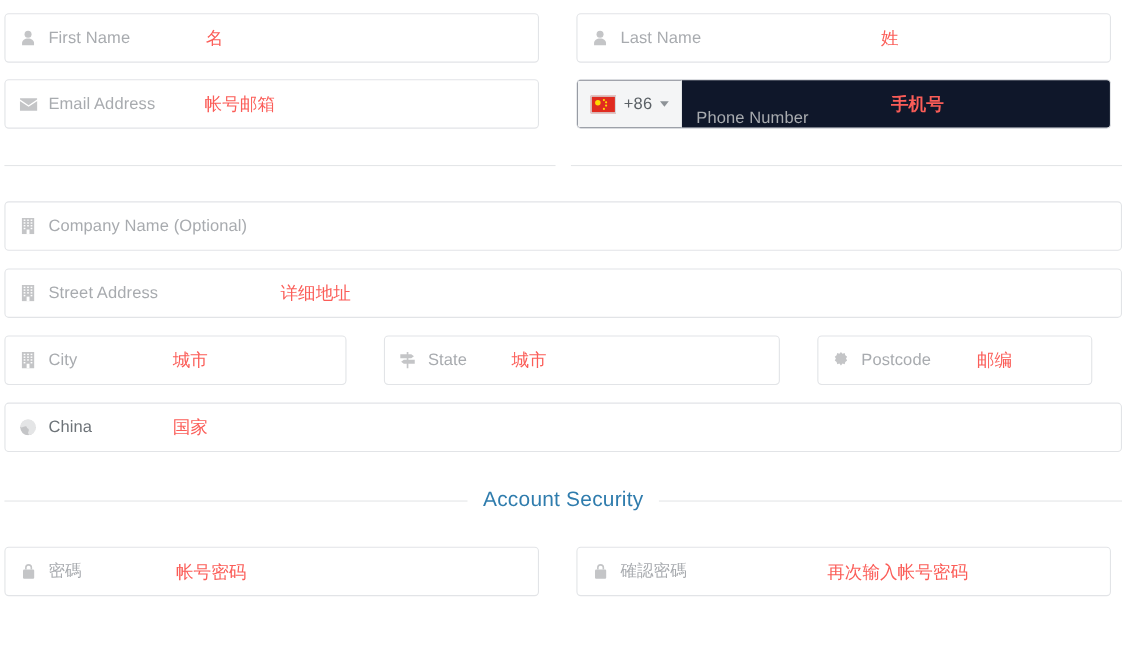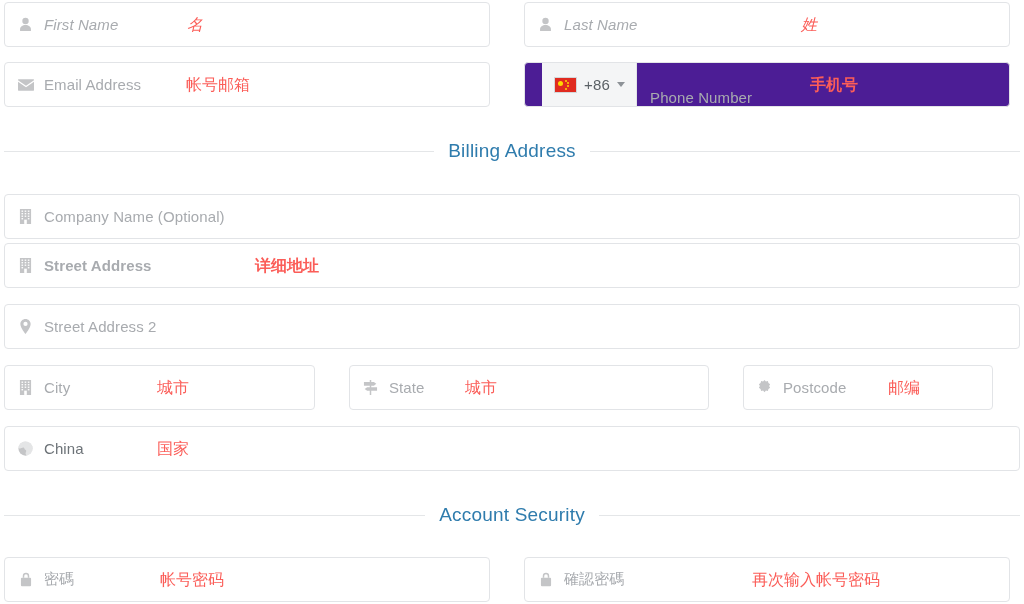--- a/index.html
+++ b/index.html
@@ -92,24 +92,23 @@
     white-space: nowrap;
   }
 
   
   .phone-group {
     position: relative;
     display: flex;
     height: 45px;
     border: 1px solid #e2e4e7;
     border-radius: 4px;
-    background: #4c1d95;
+    background: #0f172a;
     overflow: hidden;
     width: 100%;
-    padding-left: 17px;
   }
   .cc-select {
     flex: 0 0 auto;
     display: flex;
     align-items: center;
     gap: 7px;
     padding: 0 11px 0 12px;
     background: #f4f5f6;
     border-right: 1px solid #e2e4e7;
     cursor: pointer;
@@ -160,21 +159,21 @@
   .w-city  { width: 311px; }
   .w-state { width: 360px; }
   .w-post  { width: 250px; }
   .gap-sm  { width: 34px; flex: 0 0 auto; }
 </style>
 </head>
 <body>
 
 <div class="page">
 
-  <div class="row" style="margin-top:2px;font-style:italic;">
+  <div class="row" style="margin-top:12px;">
     <div class="field half">
       <span class="ficon">
         <svg viewBox="0 0 16 16" width="15" height="15">
             <circle cx="8" cy="4.3" r="3.4"></circle>
             <path d="M8 8.6c-3.2 0-5.8 1.9-5.8 4.2V15h11.6v-2.2C13.8 10.5 11.2 8.6 8 8.6z"></path>
           </svg>
       </span>
       <span class="ph">First Name</span>
       <span class="anno" style="left:182px;">名</span>
     </div>
@@ -218,21 +217,20 @@
         <div class="phone-input">
           <span class="ph">Phone Number</span>
           <span class="anno" style="left:285px;font-weight:bold;">手机号</span>
         </div>
       </div>
     </div>
   </div>
 
   <div class="section-head" style="margin-top:33px;">
     <span class="line"></span>
-    <span class="htext">Billing Address</span>
     <span class="line"></span>
   </div>
 
   <div class="row" style="margin-top:32px;">
     <div class="field full">
       <span class="ficon">
         <svg viewBox="0 0 14 16" width="13" height="15">
             <path d="M1 0h12v16H1z" fill="#c4c5c7"></path>
             <g fill="#ffffff">
               <rect x="2.7" y="1.6" width="1.7" height="1.4"></rect>
@@ -248,21 +246,21 @@
               <rect x="9.5" y="9.7" width="1.7" height="1.4"></rect>
               <rect x="5.6" y="11.4" width="2.8" height="4.6"></rect>
             </g>
           </svg>
       </span>
       <span class="ph">Company Name (Optional)</span>
       <span class="anno" style="left:250px;"></span>
     </div>
   </div>
 
-  <div class="row" style="margin-top:4px;font-weight:bold;">
+  <div class="row" style="margin-top:16px;">
     <div class="field full">
       <span class="ficon">
         <svg viewBox="0 0 14 16" width="13" height="15">
             <path d="M1 0h12v16H1z" fill="#c4c5c7"></path>
             <g fill="#ffffff">
               <rect x="2.7" y="1.6" width="1.7" height="1.4"></rect>
               <rect x="6.1" y="1.6" width="1.7" height="1.4"></rect>
               <rect x="9.5" y="1.6" width="1.7" height="1.4"></rect>
               <rect x="2.7" y="4.3" width="1.7" height="1.4"></rect>
               <rect x="6.1" y="4.3" width="1.7" height="1.4"></rect>
@@ -274,31 +272,20 @@
               <rect x="9.5" y="9.7" width="1.7" height="1.4"></rect>
               <rect x="5.6" y="11.4" width="2.8" height="4.6"></rect>
             </g>
           </svg>
       </span>
       <span class="ph">Street Address</span>
       <span class="anno" style="left:250px;">详细地址</span>
     </div>
   </div>
 
-  <div class="row" style="margin-top:16px;">
-    <div class="field full">
-      <span class="ficon">
-        <svg viewBox="0 0 11 16" width="11" height="15">
-            <path d="M5.5 0C2.5 0 0 2.4 0 5.4c0 4 5.5 10.6 5.5 10.6S11 9.4 11 5.4C11 2.4 8.5 0 5.5 0zm0 7.5A2.2 2.2 0 1 1 5.5 3a2.2 2.2 0 0 1 0 4.5z"></path>
-          </svg>
-      </span>
-      <span class="ph">Street Address 2</span>
-      <span class="anno" style="left:250px;"></span>
-    </div>
-  </div>
 
   <div class="row" style="margin-top:16px;align-items:flex-end;">
     <div class="field w-city">
       <span class="ficon">
         <svg viewBox="0 0 14 16" width="13" height="15">
             <path d="M1 0h12v16H1z" fill="#c4c5c7"></path>
             <g fill="#ffffff">
               <rect x="2.7" y="1.6" width="1.7" height="1.4"></rect>
               <rect x="6.1" y="1.6" width="1.7" height="1.4"></rect>
               <rect x="9.5" y="1.6" width="1.7" height="1.4"></rect>

